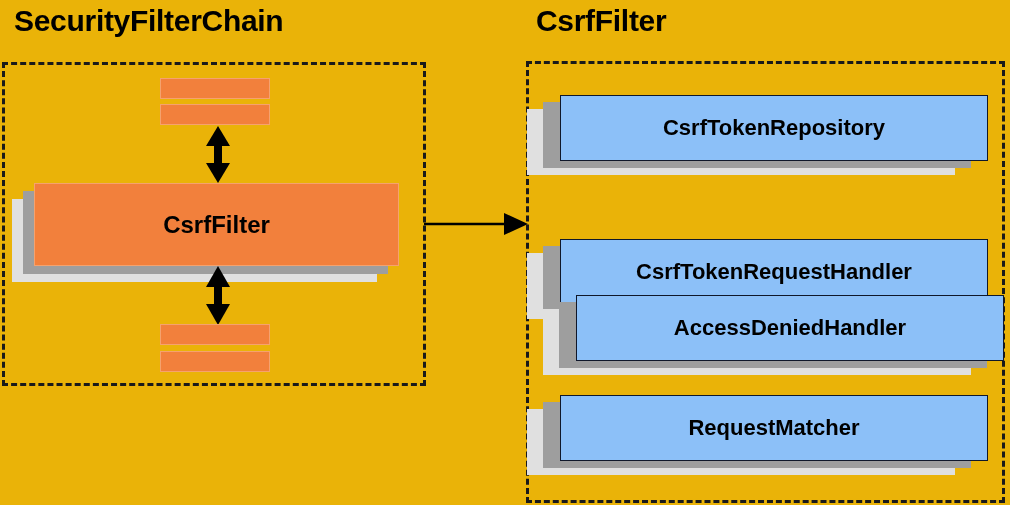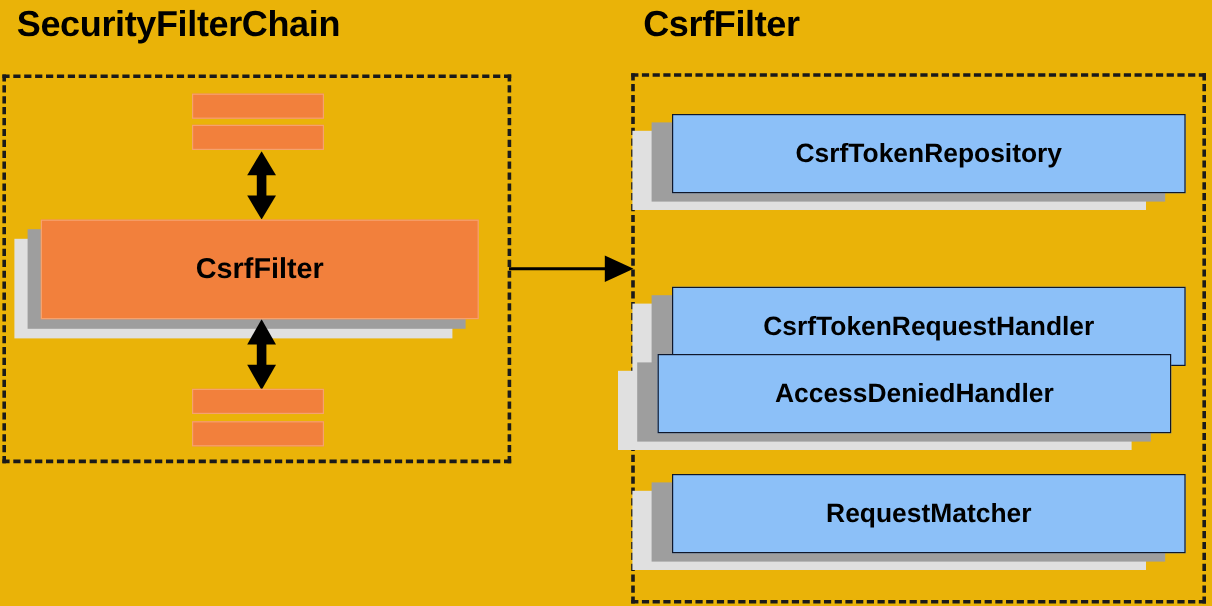--- a/index.html
+++ b/index.html
@@ -144,21 +144,21 @@
     <div class="sh-dark"></div>
     <div class="face">CsrfTokenRepository</div>
   </div>
 
   <div class="shadowbox box-blue" style="left:560px; top:195px; width:428px; height:66px;margin-top:44px;">
     <div class="sh-light"></div>
     <div class="sh-dark"></div>
     <div class="face">CsrfTokenRequestHandler</div>
   </div>
 
-  <div class="shadowbox box-blue" style="left:548px; top:295px; width:428px; height:66px;">
+  <div class="shadowbox box-blue" style="left:576px; top:295px; width:428px; height:66px;">
     <div class="sh-light"></div>
     <div class="sh-dark"></div>
     <div class="face">AccessDeniedHandler</div>
   </div>
 
   <div class="shadowbox box-blue" style="left:560px; top:395px; width:428px; height:66px;border-radius:14px;">
     <div class="sh-light"></div>
     <div class="sh-dark"></div>
     <div class="face">RequestMatcher</div>
   </div>

